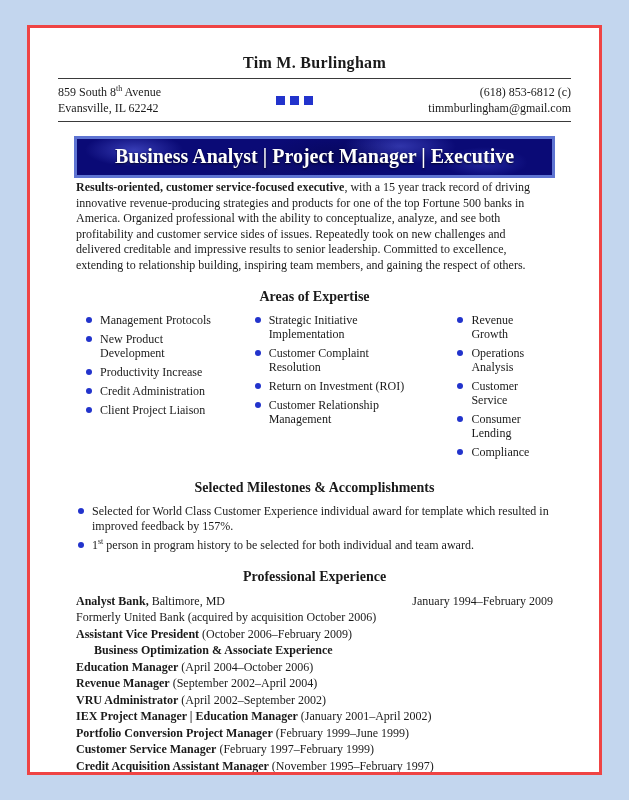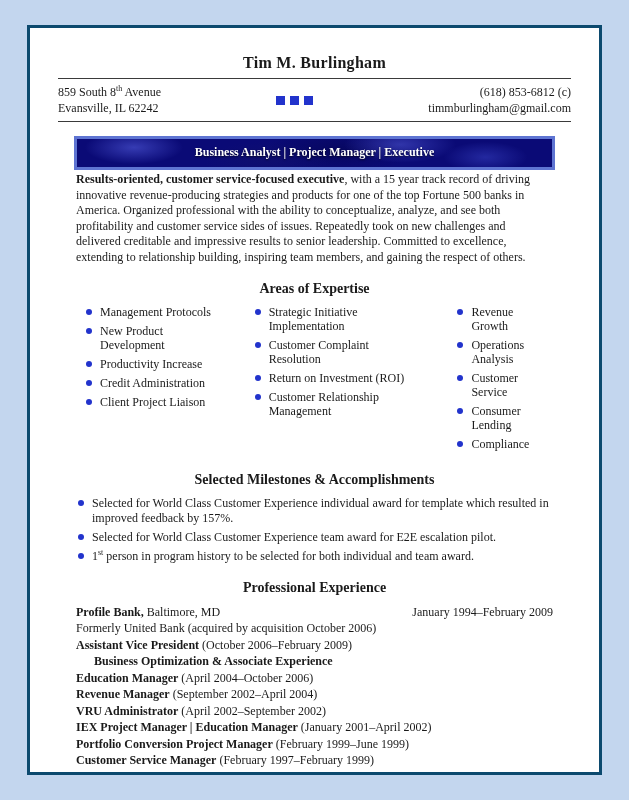--- a/index.html
+++ b/index.html
@@ -8,21 +8,21 @@
     background:#c3d6ee;
     font-family:"Liberation Serif", serif;
     color:#1a1a1a;
     -webkit-font-smoothing:antialiased;
   }
   .page {
     box-sizing:border-box;
     margin:25px 27px;
     width:575px; height:750px;
     background:#ffffff;
-    border:3px solid #0c4a6e;
+    border:3px solid #ef4444;
     padding:26px 28px 20px;
     overflow:hidden;
   }
   
   .name {
     text-align:center; font-weight:bold; font-size:16px; letter-spacing:.3px;
     margin-bottom:6px;
   }
   .rule { border-top:1px solid #3a3a3a; height:0; margin:3px 0; }
   .contact-row {
@@ -38,21 +38,21 @@
     margin:14px 16px 2px;
     border:3px solid #5e74d2;
     background-color:#0a0a76;
     background-image:
       radial-gradient(ellipse 70px 24px at 12% 30%, rgba(90,100,230,.55), transparent 70%),
       radial-gradient(ellipse 90px 26px at 40% 75%, rgba(15,15,110,.9), transparent 70%),
       radial-gradient(ellipse 80px 26px at 68% 20%, rgba(95,105,235,.45), transparent 70%),
       radial-gradient(ellipse 60px 22px at 86% 65%, rgba(60,70,200,.5), transparent 70%),
       radial-gradient(ellipse 100px 30px at 55% 45%, rgba(5,5,80,.6), transparent 75%);
     color:#ffffff; text-align:center;
-    font-weight:bold; font-size:12px;
+    font-weight:bold; font-size:20px;
     padding:6px 4px 7px;
     text-shadow:0 1px 2px rgba(0,0,0,.7);
   }
   
   .content { padding:0 18px; }
   .section-heading {
     text-align:center; font-weight:bold; font-size:14px;
     margin:16px 0 8px;
   }
   .profile-text { font-size:12px; line-height:15.5px; text-align:left; }
@@ -131,28 +131,27 @@
         <li class="bullet-item">Operations Analysis</li>
         <li class="bullet-item">Customer Service</li>
         <li class="bullet-item">Consumer Lending</li>
         <li class="bullet-item">Compliance</li>
       </ul>
     </div>
 
     <div class="section-heading">Selected Milestones &amp; Accomplishments</div>
     <div class="milestones">
       <div class="bullet-item">Selected for World Class Customer Experience individual award for template which resulted in improved feedback by 157%.</div>
-      <div class="bullet-item">Selected for World Class Customer Experience team award for E2E escalation pilot.</div>
       <div class="bullet-item"><span>1</span><sup>st</sup><span> person in program history to be selected for both individual and team award.</span></div>
     </div>
 
     <div class="section-heading">Professional Experience</div>
     <div class="exp-header-row">
       <div>
-        <span class="bold">Profile Bank,</span><span> Baltimore, MD</span>
+        <span class="bold">Analyst Bank,</span><span> Baltimore, MD</span>
       </div>
       <div>January 1994–February 2009</div>
     </div>
     <div class="exp-line">Formerly United Bank (acquired by acquisition October 2006)</div>
 
     <div class="exp-line"><span class="bold">Assistant Vice President</span><span> (October 2006–February 2009)</span></div>
     <div class="exp-line sub-line">Business Optimization &amp; Associate Experience</div>
     <div class="exp-line"><span class="bold">Education Manager</span><span> (April 2004–October 2006)</span></div>
     <div class="exp-line"><span class="bold">Revenue Manager</span><span> (September 2002–April 2004)</span></div>
     <div class="exp-line"><span class="bold">VRU Administrator</span><span> (April 2002–September 2002)</span></div>

